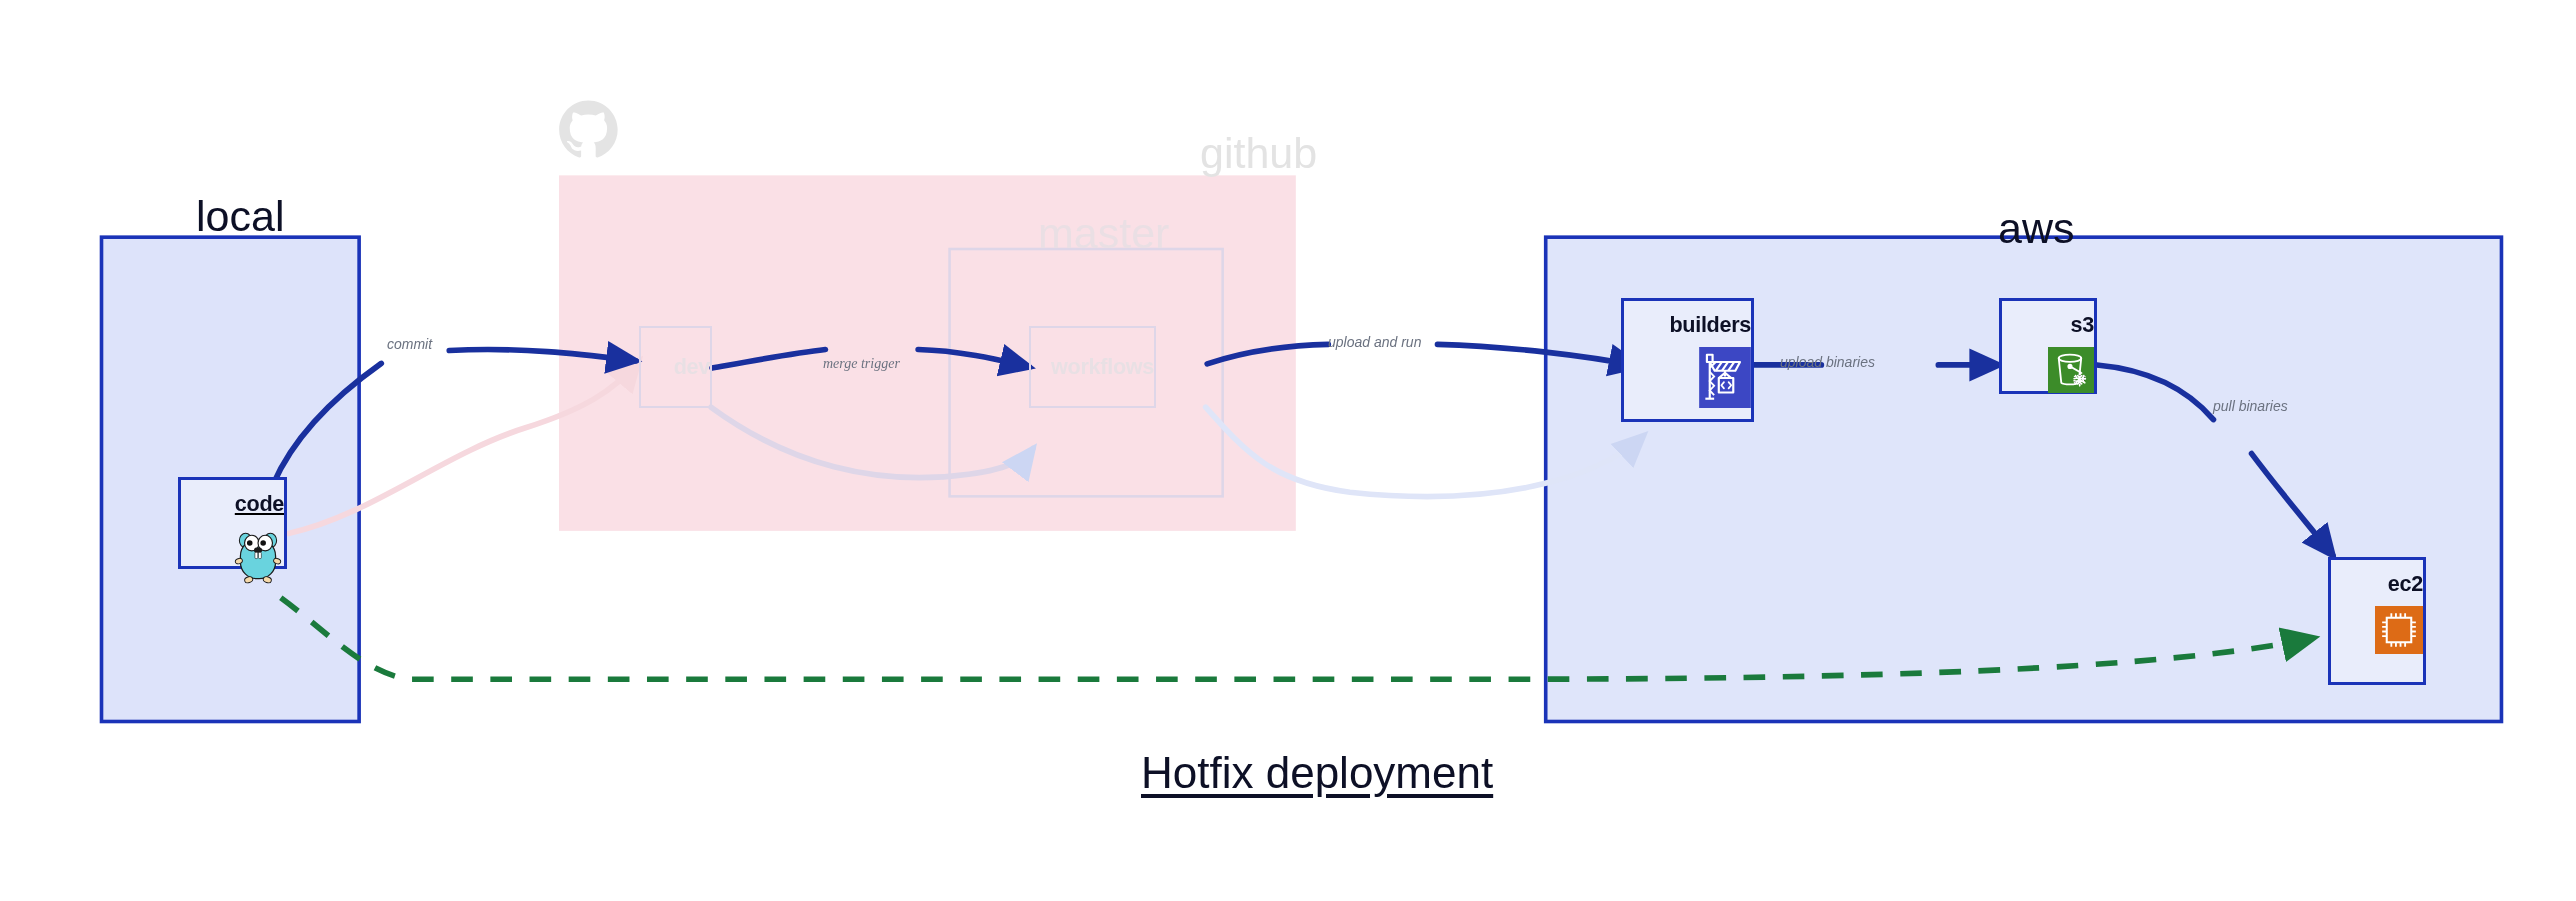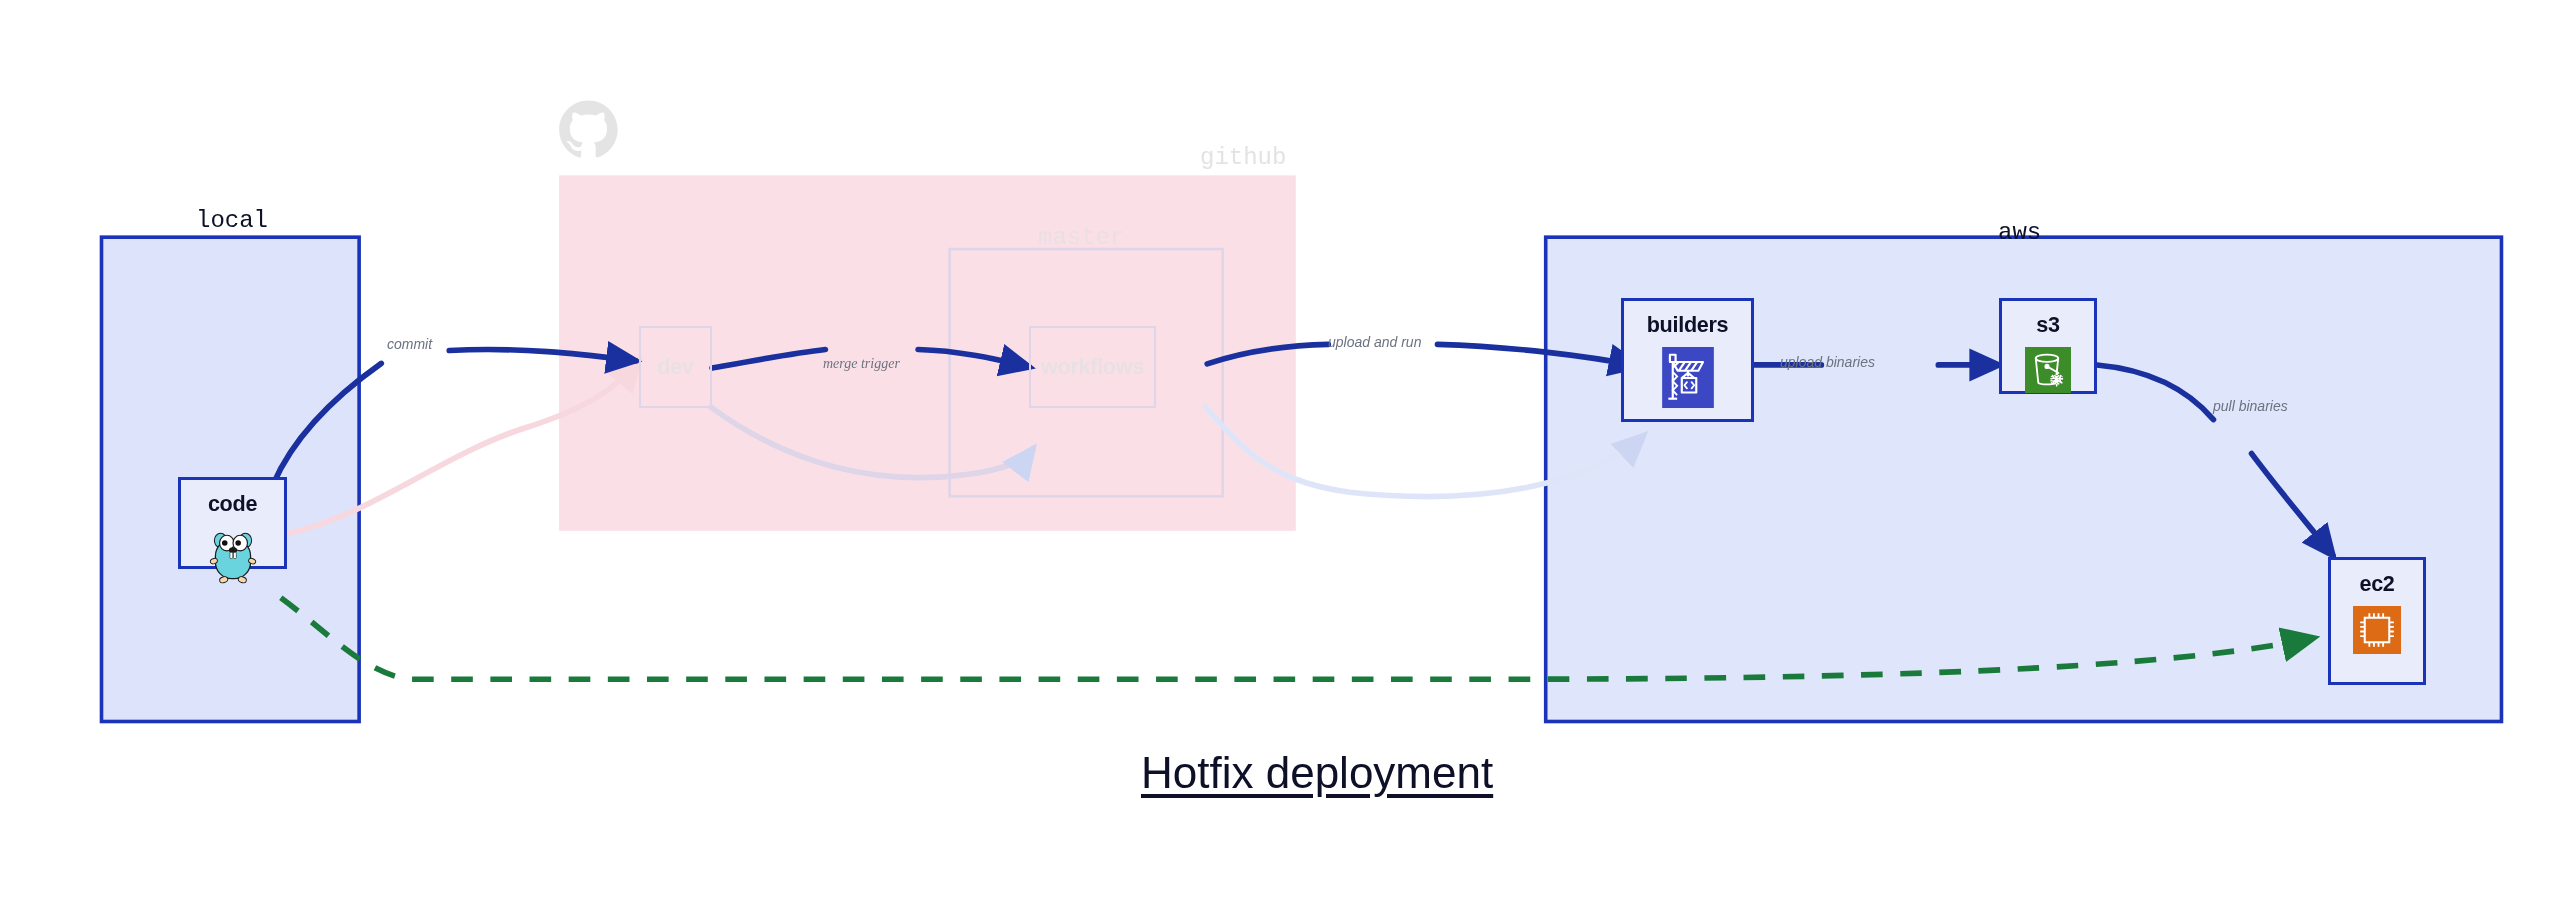--- a/index.html
+++ b/index.html
@@ -1,21 +1,21 @@
 <!DOCTYPE html>
 <html style="font-size:8.2px"><head>
 <meta charset="utf-8">
 <style>
   html,body{margin:0;padding:0;background:#ffffff;}
   body{width:2604px;height:902px;font-family:"Liberation Sans",sans-serif;overflow:hidden;}
   #stage{position:relative;width:2604px;height:902px;background:#fff;}
   svg.layer{position:absolute;left:0;top:0;width:2604px;height:902px;overflow:visible;}
-  .grp-label{position:absolute;font-size:24px;color:#0d1026;font-family:Liberation Mono, monospace;white-space:nowrap;margin-top:15px;}
+  .grp-label{position:absolute;font-size:43px;color:#0d1026;font-family:Liberation Sans, sans-serif;white-space:nowrap;}
   .grp-label.dim{color:#e3e3e3;}
-  .node{position:absolute;box-sizing:border-box;display:flex;flex-direction:column;align-items:center;}
+  .node{position:absolute;box-sizing:border-box;display:flex;flex-direction:column;align-items:flex-end;}
   .node-title{font-size:21.6px;font-weight:bold;color:#0d1026;letter-spacing:-0.3px;margin-top:13.4px;line-height:1;}
   .node-title.dim{color:#e8e0e4;}
   .node-icon{margin-top:11.3px;}
   .edge-label{position:absolute;font-size:14px;font-style:italic;color:#6b7280;white-space:nowrap;font-family:"Liberation Sans",sans-serif;}
   #diagram-title{position:absolute;font-size:44px;color:#0d1026;white-space:nowrap;text-decoration:underline;text-underline-offset:6.2px;}
 </style>
 </head>
 <body>
 
 <div id="stage">
@@ -83,21 +83,21 @@
   </svg>
 
   <div class="grp-label" style="left:196px; top:192px;">local</div>
 
   <div class="grp-label dim" style="left:1200px; top:129px;">github</div>
 
   <div class="grp-label dim" style="left:1038px; top:209px; color:#eadfe4;">master</div>
 
   <div class="grp-label" style="left:1998px; top:204px;">aws</div>
 
-  <div class="node" style="left:178px; top:477px; width:109px; height:92px; background:#e9edfb; border:3.6px solid #1a33b8;">
+  <div class="node" style="left:178px; top:477px; width:109px; height:92px; background:#e9edfb; border:3.6px solid #1a33b8;text-decoration:underline;">
     <div class="node-title">code</div>
     <div class="node-icon">
       <svg width="52" height="61" viewBox="0 0 100 118">
         <ellipse cx="26" cy="28" rx="12" ry="14" fill="#69d3de" stroke="#1b1b1b" stroke-width="2"></ellipse>
         <ellipse cx="74" cy="28" rx="12" ry="14" fill="#69d3de" stroke="#1b1b1b" stroke-width="2"></ellipse>
         <rect x="16" y="26" width="68" height="76" rx="32" fill="#69d3de" stroke="#1b1b1b" stroke-width="2.4"></rect>
         <ellipse cx="38" cy="33" rx="14" ry="15" fill="#ffffff" stroke="#1b1b1b" stroke-width="2.2"></ellipse>
         <ellipse cx="64" cy="33" rx="14" ry="15" fill="#ffffff" stroke="#1b1b1b" stroke-width="2.2"></ellipse>
         <circle cx="34" cy="33" r="5.4" fill="#111"></circle>
         <circle cx="60" cy="33" r="5.4" fill="#111"></circle>

